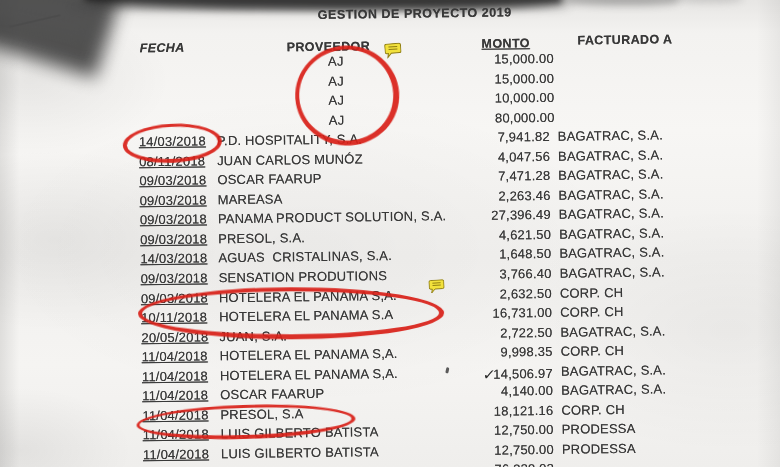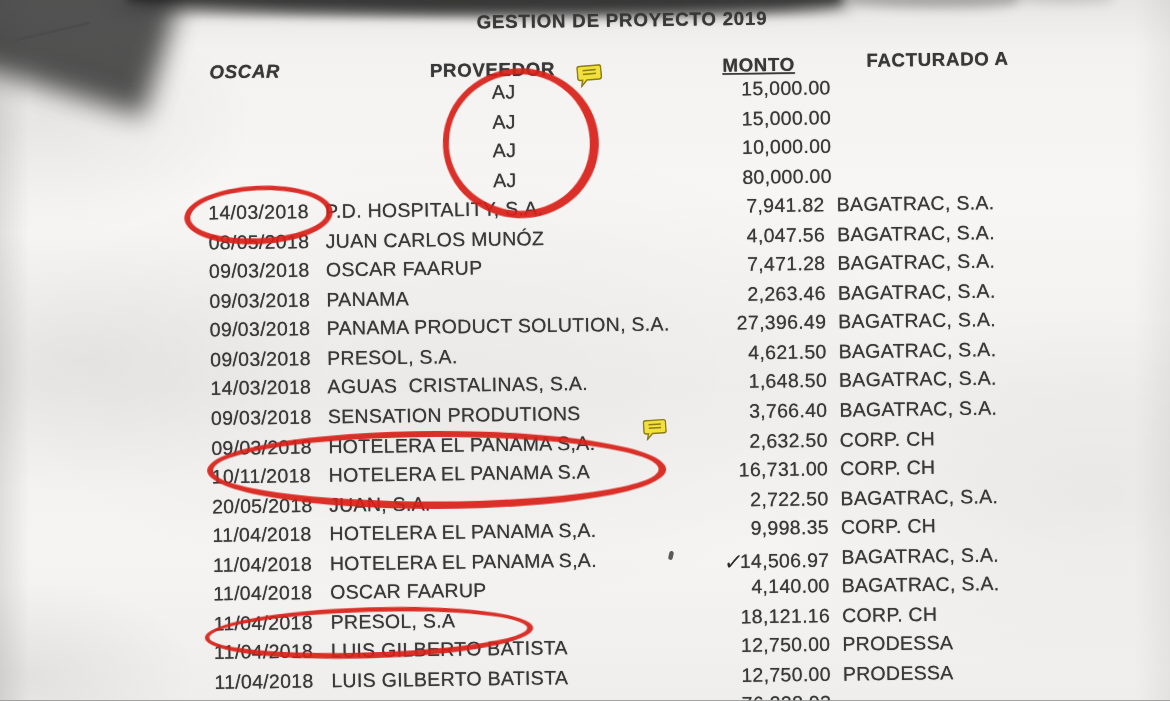--- a/index.html
+++ b/index.html
@@ -36,21 +36,21 @@
 
   .title{position:absolute;left:300px;top:7px;width:235px;text-align:center;font-weight:bold;font-size:12.5px;letter-spacing:.5px;}
   .hdr{position:absolute;font-weight:bold;font-size:12.5px;letter-spacing:.4px;}
   .hdr-fecha{left:142px;top:38px;font-style:italic;}
   .hdr-prov{left:289px;top:39px;}
   .hdr-monto{left:484px;top:38px;text-decoration:underline;}
   .hdr-fact{left:580px;top:36px;}
 
   .rows{position:absolute;left:0;top:51px;width:780px;}
   .row{position:relative;height:19.55px;font-size:13px;}
-  .c-date{position:absolute;left:140px;top:2px;letter-spacing:.2px;}
+  .c-date{position:absolute;left:140px;top:2px;letter-spacing:.2px;text-decoration:underline;}
   .c-prov{position:absolute;left:218px;top:2px;letter-spacing:.2px;}
   .row.aj .c-prov{left:218px;width:240px;text-align:center;}
   .c-amt{position:absolute;left:380px;width:171px;top:2px;text-align:right;letter-spacing:.2px;}
   .row.aj .c-amt{transform:translateX(5px);}
   .c-fact{position:absolute;left:559px;top:2px;letter-spacing:.2px;}
   .checkmark{font-size:15px;font-weight:bold;color:#2a2a2a;margin-right:-2px;display:inline-block;transform:skewX(-8deg) translateY(1px);text-shadow:none;}
 
   
   .red-ellipse{position:absolute;border-style:solid;border-color:#d92018;border-radius:50%;filter:blur(.35px);opacity:.92;}
   .ell-aj{left:297px;top:45px;width:94px;height:91px;border-width:4px 6px 5px 4px;transform:rotate(3deg);}
@@ -76,21 +76,21 @@
   <div class="smudge-band"></div>
   <div class="smudge-band-fuzz"></div>
   <div class="smudge-band2"></div>
   <div class="smudge-band3"></div>
   <div class="pen-line"></div>
 
   <div class="content">
 
     <div class="title txt">GESTION DE PROYECTO 2019</div>
 
-    <div class="hdr hdr-fecha txt">OSCAR</div>
+    <div class="hdr hdr-fecha txt">FECHA</div>
     <div class="hdr hdr-prov  txt">PROVEEDOR</div>
     <div class="hdr hdr-monto txt">MONTO</div>
     <div class="hdr hdr-fact  txt">FACTURADO A</div>
 
     <div class="rows" id="rows">
   <div class="row aj">
     <span class="c-date txt"></span>
     <span class="c-prov txt">AJ</span>
     <span class="c-amt  txt">15,000.00</span>
     <span class="c-fact txt"></span>
@@ -118,36 +118,36 @@
   </div>
 
   <div class="row">
     <span class="c-date txt">14/03/2018</span>
     <span class="c-prov txt">P.D. HOSPITALITY, S.A.</span>
     <span class="c-amt  txt">7,941.82</span>
     <span class="c-fact txt">BAGATRAC, S.A.</span>
   </div>
 
   <div class="row">
-    <span class="c-date txt">08/05/2018</span>
+    <span class="c-date txt">08/11/2018</span>
     <span class="c-prov txt">JUAN CARLOS MUNÓZ</span>
     <span class="c-amt  txt">4,047.56</span>
     <span class="c-fact txt">BAGATRAC, S.A.</span>
   </div>
 
   <div class="row">
     <span class="c-date txt">09/03/2018</span>
     <span class="c-prov txt">OSCAR FAARUP</span>
     <span class="c-amt  txt">7,471.28</span>
     <span class="c-fact txt">BAGATRAC, S.A.</span>
   </div>
 
   <div class="row">
     <span class="c-date txt">09/03/2018</span>
-    <span class="c-prov txt">PANAMA</span>
+    <span class="c-prov txt">MAREASA</span>
     <span class="c-amt  txt">2,263.46</span>
     <span class="c-fact txt">BAGATRAC, S.A.</span>
   </div>
 
   <div class="row">
     <span class="c-date txt">09/03/2018</span>
     <span class="c-prov txt">PANAMA PRODUCT SOLUTION, S.A.</span>
     <span class="c-amt  txt">27,396.49</span>
     <span class="c-fact txt">BAGATRAC, S.A.</span>
   </div>

